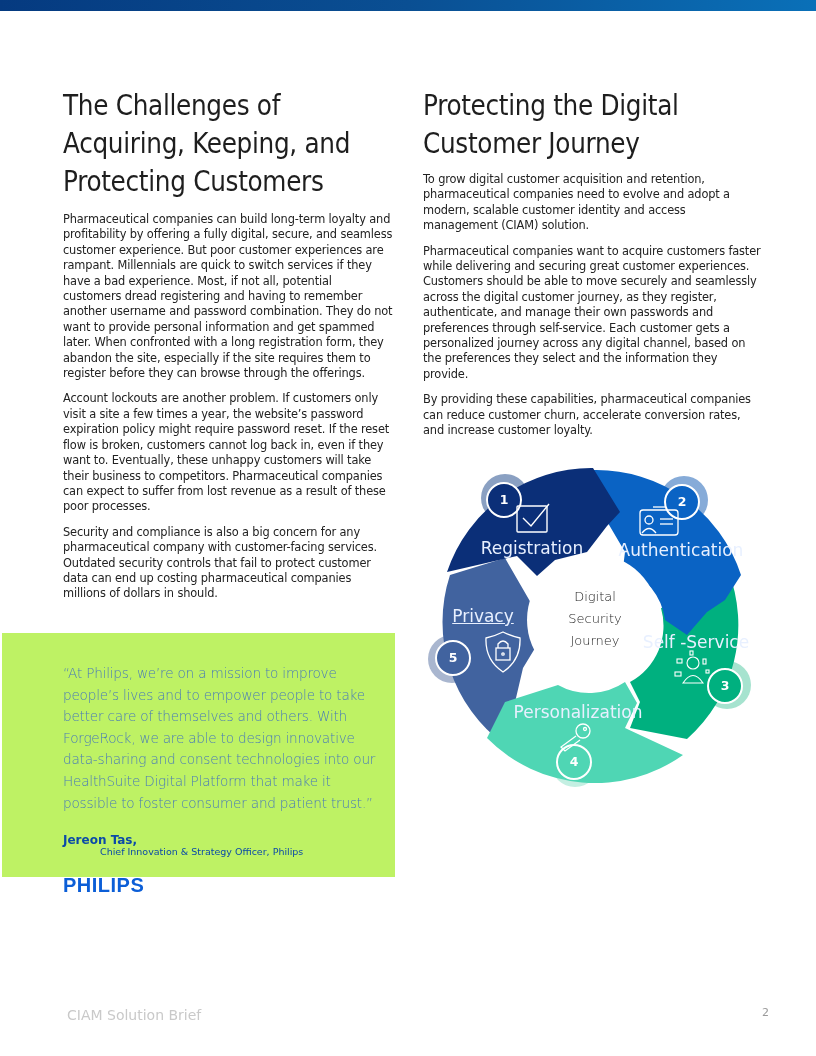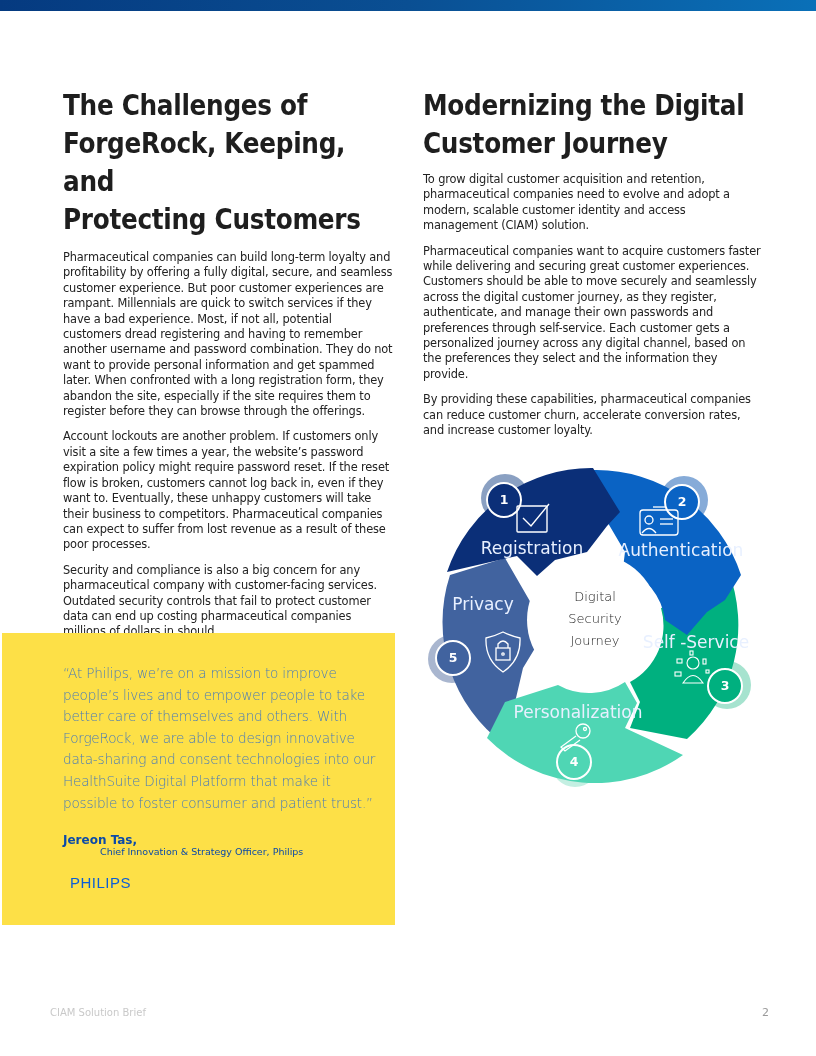--- a/index.html
+++ b/index.html
@@ -9,93 +9,92 @@
     font-family: "DejaVu Sans", "Liberation Sans", sans-serif;
   }
   .top-bar {
     position: absolute; left: 0; top: 0; width: 816px; height: 11px;
     background: linear-gradient(90deg, #053a80 0%, #0a4f93 50%, #0a70b8 100%);
   }
   .col { position: absolute; }
   .col-left { left: 63px; top: 86px; width: 330px; }
   .col-right { left: 423px; top: 86px; width: 340px; }
   h1.heading {
-    margin: 0 0 14px 0; font-weight: 700;
+    margin: 0 0 14px 0; font-weight: 400;
     font-family: "DejaVu Sans", sans-serif;
     font-size: 27.5px; line-height: 38px; color: #1e1e1e; letter-spacing: -0.3px;
     font-stretch: condensed;
   }
   .col-left h1.heading { margin-bottom: 12px; }
   p.body-text {
     margin: 0 0 10px 0; font-size: 11.4px; line-height: 15.4px; color: #222;
     letter-spacing: -0.15px;
   }
   .quote-box {
-    position: absolute; left: 2px; top: 633px; width: 393px; height: 292px;
-    background: #fde047;
+    position: absolute; left: 2px; top: 633px; width: 393px; height: 244px;
+    background: #bef264;
   }
   .quote-text {
     position: absolute; left: 61px; top: 30px; width: 320px;
     font-size: 13.6px; line-height: 21.6px; color: #4a7bb7; font-weight: 300;
     letter-spacing: -0.2px;
   }
   .quote-author {
     position: absolute; left: 61px; top: 200px;
     font-size: 12px; font-weight: bold; color: #0b4aa8;
   }
   .quote-role {
     position: absolute; left: 62px; top: 213px;
     font-size: 9.5px; color: #0b4aa8; margin-left: 36px;
   }
   .philips-logo {
     position: absolute; left: 61px; top: 241px;
-    font-size: 15px; font-weight: normal; color: #0b5ed7; letter-spacing: 0.5px;
+    font-size: 20px; font-weight: bold; color: #0b5ed7; letter-spacing: 0.5px;
     font-family: "Liberation Sans", sans-serif;
-    margin-left: 7px;
   }
   .diagram { position: absolute; left: 425px; top: 460px; width: 340px; height: 330px; }
   .diagram svg { position: absolute; left: 0; top: 0; }
   .seg-label {
     position: absolute; font-size: 17px; color: #e8f0ff; white-space: nowrap;
     transform: translateX(-50%);
   }
   .center-label {
     position: absolute; left: 170px; top: 126px; width: 110px; transform: translateX(-50%);
     text-align: center; font-size: 13px; line-height: 22px; color: #1e1e1e; font-weight: 300;
   }
   .badge-num {
     position: absolute; width: 30px; height: 30px; line-height: 30px; text-align: center;
     color: #fff; font-weight: bold; font-size: 12.5px;
   }
   .footer-left {
-    position: absolute; left: 50px; top: 1007px; font-size: 10px; color: #c9c9c9;
+    position: absolute; left: 67px; top: 1007px; font-size: 14px; color: #c9c9c9;
   }
   .footer-right {
     position: absolute; left: 762px; top: 1006px; font-size: 11px; color: #9a9a9a;
   }
 </style>
 </head>
 <body>
 
 <div class="top-bar"></div>
 
 <div class="col col-left">
   <h1 class="heading">
     <span>The Challenges of</span><br>
-    <span>ForgeRock, Keeping, and</span><br>
+    <span>Acquiring, Keeping, and</span><br>
     <span>Protecting Customers</span>
   </h1>
   <p class="body-text">Pharmaceutical companies can build long-term loyalty and profitability by offering a fully digital, secure, and seamless customer experience. But poor customer experiences are rampant. Millennials are quick to switch services if they have a bad experience. Most, if not all, potential customers dread registering and having to remember another username and password combination. They do not want to provide personal information and get spammed later. When confronted with a long registration form, they abandon the site, especially if the site requires them to register before they can browse through the offerings.</p>
   <p class="body-text">Account lockouts are another problem. If customers only visit a site a few times a year, the website’s password expiration policy might require password reset. If the reset flow is broken, customers cannot log back in, even if they want to. Eventually, these unhappy customers will take their business to competitors. Pharmaceutical companies can expect to suffer from lost revenue as a result of these poor processes.</p>
   <p class="body-text">Security and compliance is also a big concern for any pharmaceutical company with customer-facing services. Outdated security controls that fail to protect customer data can end up costing pharmaceutical companies millions of dollars in should.</p>
 </div>
 
 <div class="col col-right">
   <h1 class="heading" style="margin-bottom:10px;">
-    <span>Modernizing the Digital</span><br>
+    <span>Protecting the Digital</span><br>
     <span>Customer Journey</span>
   </h1>
   <p class="body-text">To grow digital customer acquisition and retention, pharmaceutical companies need to evolve and adopt a modern, scalable customer identity and access management (CIAM) solution.</p>
   <p class="body-text">Pharmaceutical companies want to acquire customers faster while delivering and securing great customer experiences. Customers should be able to move securely and seamlessly across the digital customer journey, as they register, authenticate, and manage their own passwords and preferences through self-service. Each customer gets a personalized journey across any digital channel, based on the preferences they select and the information they provide.</p>
   <p class="body-text">By providing these capabilities, pharmaceutical companies can reduce customer churn, accelerate conversion rates, and increase customer loyalty.</p>
 </div>
 
 <div class="quote-box">
   <div class="quote-text">“At Philips, we’re on a mission to improve people’s lives and to empower people to take better care of themselves and others. With ForgeRock, we are able to design innovative data-sharing and consent technologies into our HealthSuite Digital Platform that make it possible to foster consumer and patient trust.”</div>
   <div class="quote-author">Jereon Tas,</div>
@@ -167,21 +166,21 @@
   <div class="badge-num" style="left:64px; top:25px;">1</div>
   <div class="badge-num" style="left:242px; top:27px;">2</div>
   <div class="badge-num" style="left:285px; top:211px;">3</div>
   <div class="badge-num" style="left:134px; top:287px;">4</div>
   <div class="badge-num" style="left:13px; top:183px;">5</div>
 
   <div class="seg-label" style="left:107px; top:78px;">Registration</div>
   <div class="seg-label" style="left:236px; top:80px;margin-left:20px;">Authentication</div>
   <div class="seg-label" style="left:271px; top:172px;">Self -Service</div>
   <div class="seg-label" style="left:153px; top:242px;">Personalization</div>
-  <div class="seg-label" style="left:58px; top:134px;">Privacy</div>
+  <div class="seg-label" style="left:58px; top:146px;text-decoration:underline;">Privacy</div>
 
   <div class="center-label">
     <span>Digital</span><br>
     <span>Security</span><br>
     <span>Journey</span>
   </div>
 </div>
 
 <div class="footer-left">CIAM Solution Brief</div>
 <div class="footer-right">2</div>

